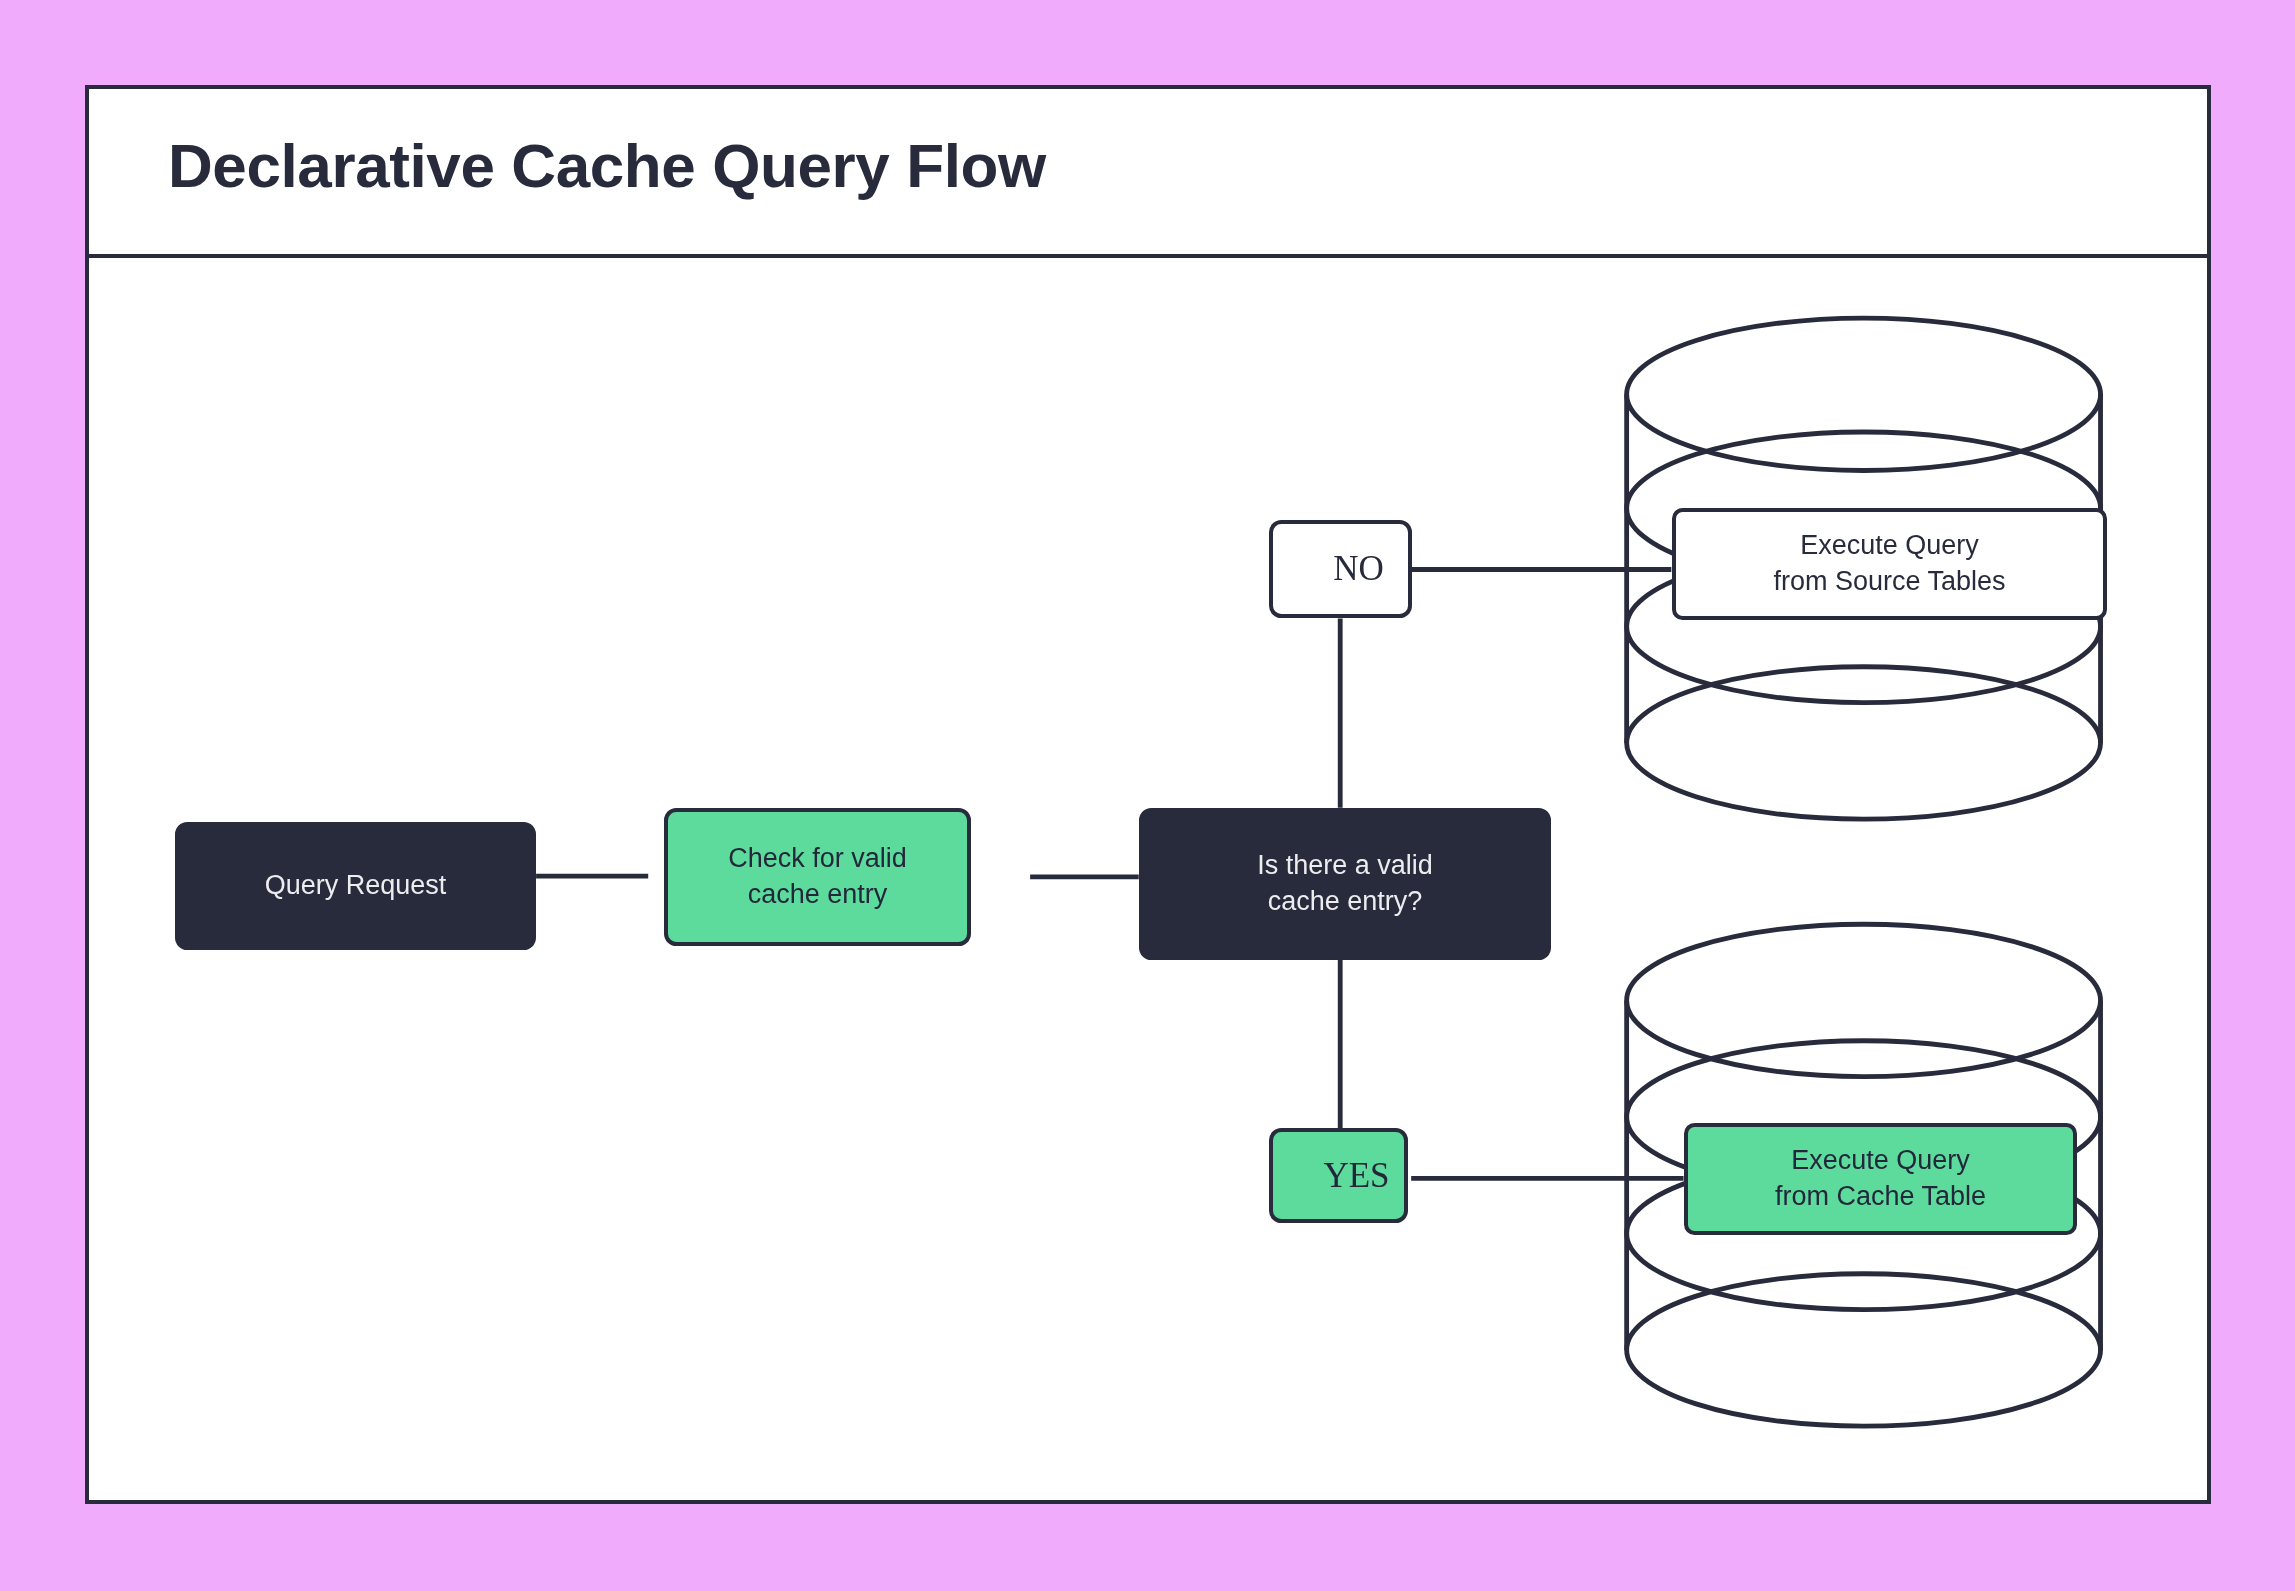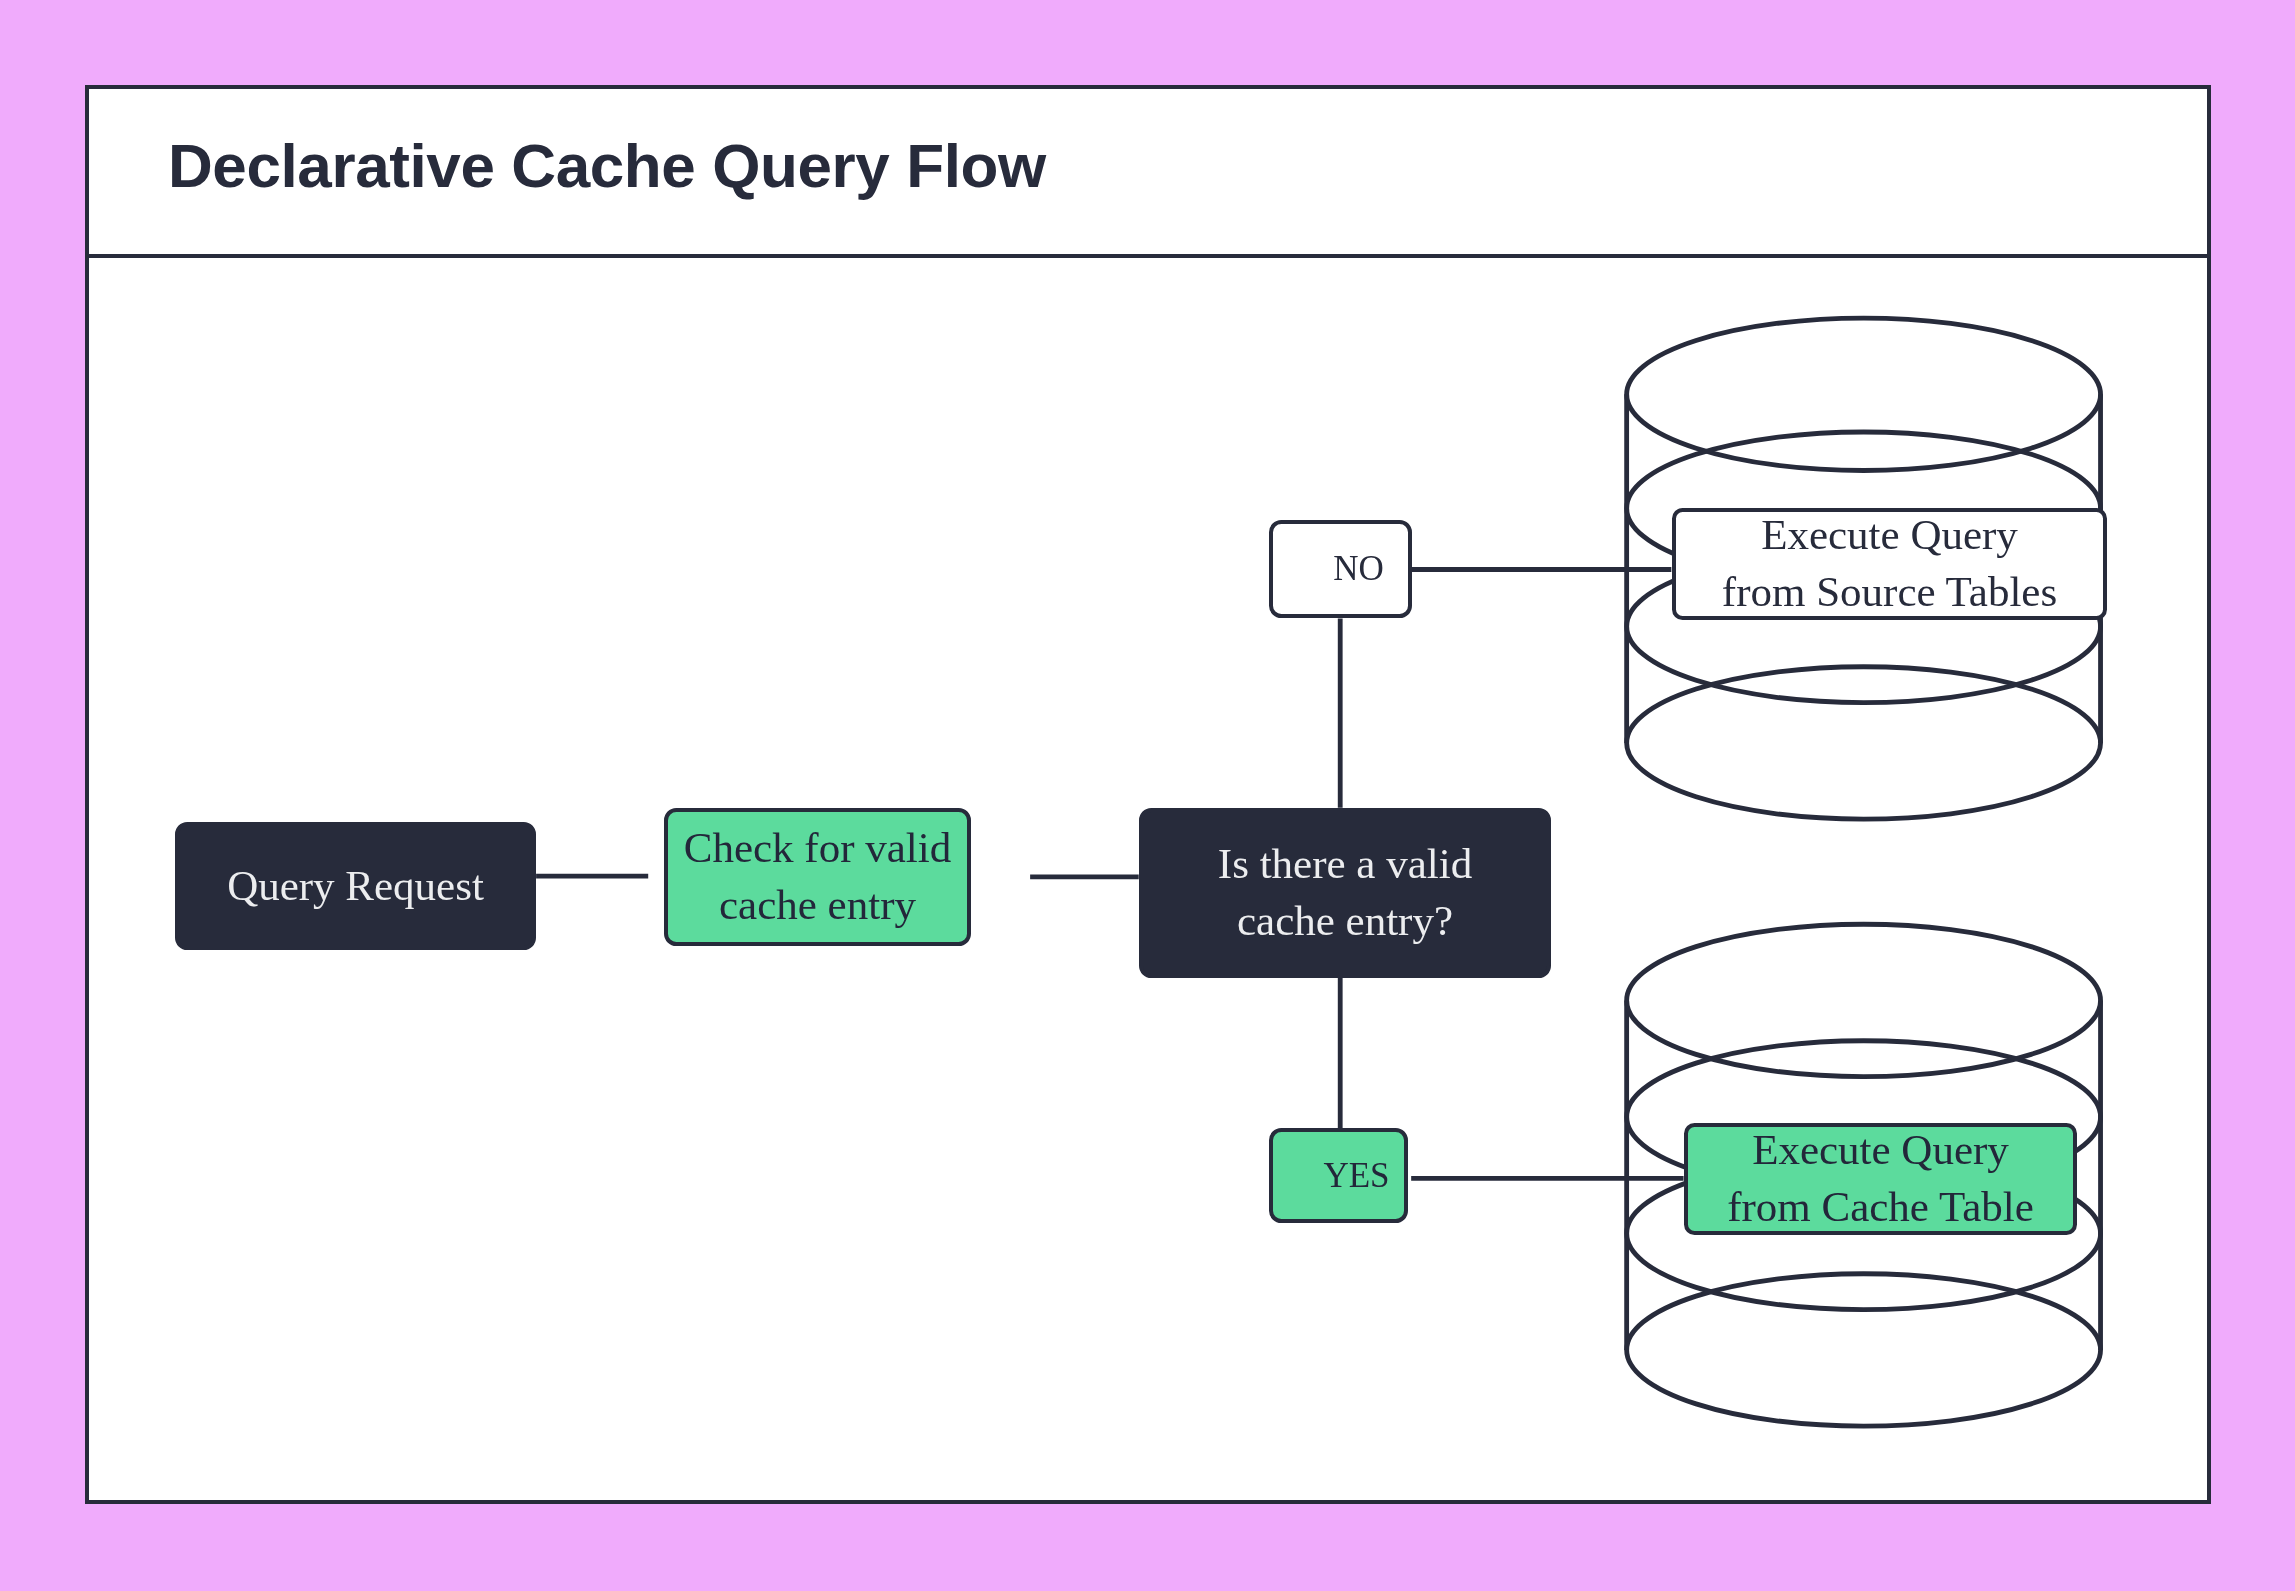--- a/index.html
+++ b/index.html
@@ -71,22 +71,22 @@
   }
 
   
   .node {
     position: absolute;
     box-sizing: border-box;
     display: flex;
     align-items: center;
     justify-content: center;
     text-align: center;
-    font-family: Liberation Serif, serif;
-    font-size: 43px;
+    font-family: Liberation Sans, sans-serif;
+    font-size: 27px;
     line-height: 1.32;
     border: 4.4px solid #272B3B;
     border-radius: 12.3px;
     white-space: pre-line;
   }
   .node.dark {
     background: #272B3B;
     border-color: #272B3B;
     color: #ECEDEF;
   }
@@ -102,21 +102,21 @@
   }
 
   
   #node-query-request {
     left: 175px; top: 822px; width: 361px; height: 128px;
   }
   #node-check-cache {
     left: 648px; top: 808px; width: 307px; height: 138px; margin-left: 16px;
   }
   #node-decision {
-    left: 1139px; top: 808px; width: 412px; height: 170px;
+    left: 1139px; top: 808px; width: 412px; height: 152px;
   }
   #node-exec-source {
     left: 1672px; top: 508px; width: 435px; height: 112px;
     border-radius: 10.5px;
   }
   #node-exec-cache {
     left: 1684px; top: 1123px; width: 393px; height: 112px;
     border-radius: 10.5px;
   }
 

